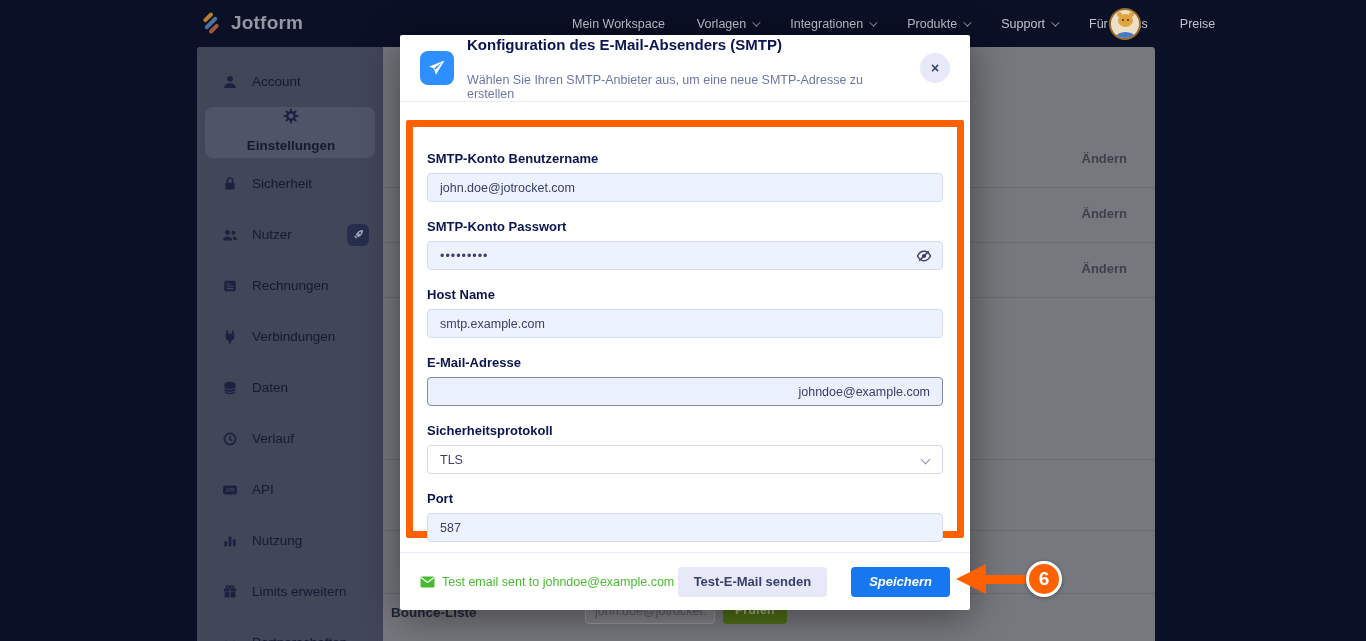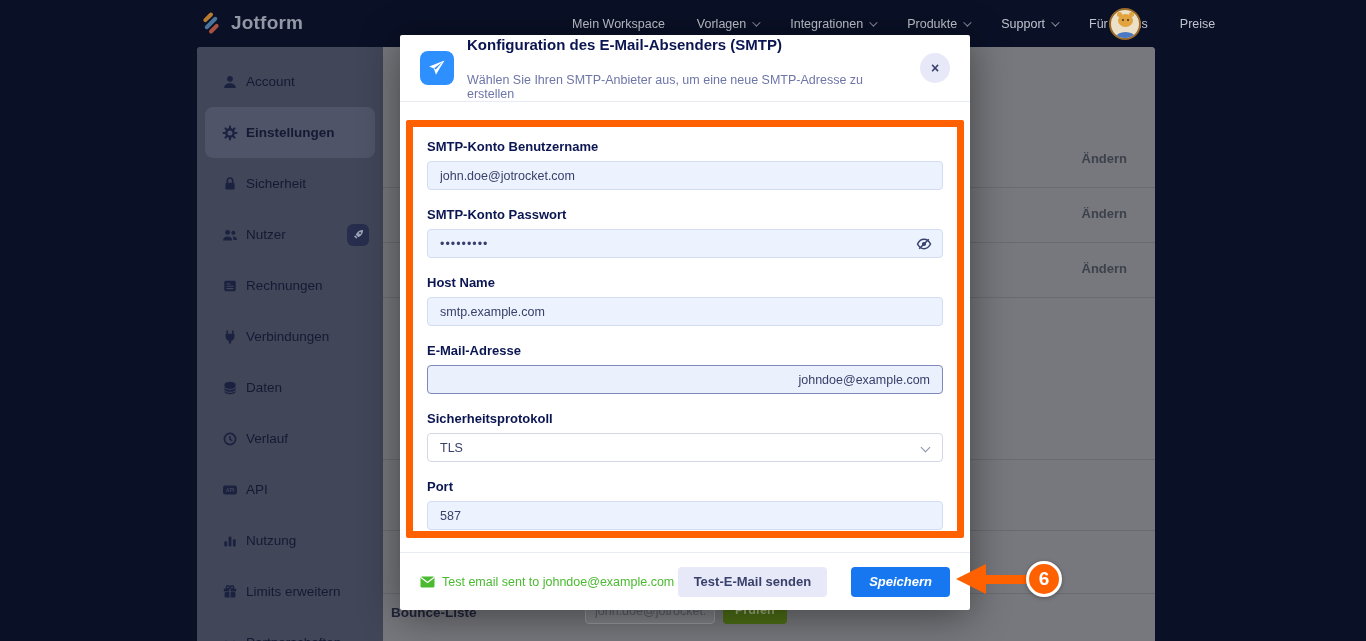--- a/index.html
+++ b/index.html
@@ -22,22 +22,22 @@
   .avatar .head { position:absolute; left:7px; top:4px; width:15px; height:13px; border-radius:50%; background:#e2a43f; }
   .avatar .ear-l,.avatar .ear-r { position:absolute; top:2px; width:5px; height:5px; background:#e2a43f; border-radius:2px 2px 0 2px; transform:rotate(12deg); }
   .avatar .ear-l{ left:6px; } .avatar .ear-r{ left:18px; transform:rotate(-12deg); border-radius:2px 2px 2px 0;}
   .avatar .eye-l,.avatar .eye-r { position:absolute; top:9px; width:2px; height:2px; border-radius:50%; background:#42301a; }
   .avatar .eye-l{left:11px;} .avatar .eye-r{left:16px;}
   .avatar .bod { position:absolute; left:5px; bottom:-5px; width:19px; height:11px; border-radius:50% 50% 0 0; background:#4a79c4; }
 
   
   .page { position:absolute; left:197px; top:47px; width:958px; height:594px; background:#77787d; border-radius:4px 4px 0 0; overflow:hidden; }
   .sidebar { position:absolute; left:0; top:0; width:186px; height:100%; background:#414659; padding-top:9px; }
-  .side-item { height:51px; display:flex; align-items:center; gap:8px; padding:0 14px 0 24px; cursor:pointer; color:#141a33; font-size:13.5px; font-weight:500; position:relative; }
-  .side-item.active { background:#4f5468; border-radius:8px; margin:0 8px; padding-left:16px; font-weight:bold; }
+  .side-item { height:51px; display:flex; align-items:center; gap:14px; padding:0 14px 0 24px; cursor:pointer; color:#141a33; font-size:13.5px; font-weight:500; position:relative; }
+  .side-item.active { background:#4f5468; border-radius:8px; margin:0 8px; padding-left:16px; font-weight:bold;flex-direction:column; }
   .s-icon { width:17px; height:17px; display:flex; align-items:center; justify-content:center; color:#1b2240; flex:none; }
   .s-icon svg { width:16px; height:16px; display:block; }
   .side-badge { margin-left:auto; width:22px; height:22px; border-radius:6px; background:#272e4d; display:flex; align-items:center; justify-content:center; color:#9aa0b5; }
   .side-badge svg { width:13px; height:13px; }
 
   .main { position:absolute; left:186px; top:0; right:0; bottom:0; background:#77787d; }
   .row-divider { position:absolute; left:0; right:0; height:1px; background:#6a6b70; }
   .change-link { position:absolute; right:28px; font-size:13px; font-weight:600; color:#3d414b; cursor:pointer; }
   .bounce-label { position:absolute; left:8px; top:558px; font-size:13.5px; font-weight:bold; color:#20253a;text-align:center; }
   .bounce-input { position:absolute; left:202px; top:550px; width:130px; height:27px; background:#828388; border:1px solid #989a9e; border-radius:4px; font-size:12.5px; color:#595c63; padding:0 9px; font-family:"Liberation Sans", sans-serif; }
@@ -46,21 +46,21 @@
   
   .modal { position:absolute; left:400px; top:35px; width:570px; height:575px; background:#ffffff; border-radius:2px; box-shadow:0 6px 40px rgba(0,0,0,.45); z-index:10; }
   .modal-header { height:67px; display:flex; align-items:center; gap:13px; padding:0 20px; border-bottom:1px solid #e9ecf5; }
   .modal-app-icon { width:34px; height:34px; border-radius:8px; background:#2e90ff; display:flex; align-items:center; justify-content:center; flex:none; }
   .modal-app-icon svg { width:18px; height:18px; }
   .modal-titles { flex:1; min-width:0; }
   .modal-title { font-size:15px; font-weight:bold; color:#0a1551; }
   .modal-subtitle { font-size:12.5px; color:#6e76a8; margin-top:20px; }
   .modal-close { width:30px; height:30px; border-radius:50%; border:none; background:#e7e9f8; color:#39406b; font-size:14px; font-weight:bold; cursor:pointer; display:flex; align-items:center; justify-content:center; line-height:1; }
 
-  .highlight-box { position:absolute; left:6px; right:6px; top:85px; height:418px; border:7px solid #ff6100; border-radius:2px; padding:12px 14px; background:#fff; }
+  .highlight-box { position:absolute; left:6px; right:6px; top:85px; height:418px; border:7px solid #ff6100; border-radius:2px; padding:24px 14px; background:#fff; }
   .field { margin-bottom:17px; }
   .field-label { font-size:13px; font-weight:bold; color:#0a1551; margin-bottom:7px; line-height:15px; }
   .text-input { width:100%; height:29px; background:#ecf3fe; border:1px solid #d2ddf2; border-radius:4px; font-size:12.5px; color:#39406b; padding:0 12px; font-family:"Liberation Sans", sans-serif; outline:none; }
   .text-input.focused { background:#eaf0fc; border:1.5px solid #7e88ba;text-align:right; }
   .pw-wrap { position:relative; }
   .pw-wrap .text-input { padding-right:36px; letter-spacing:1px; }
   .eye-btn { position:absolute; right:9px; top:50%; transform:translateY(-50%); background:none; border:none; cursor:pointer; color:#39406b; width:18px; height:18px; padding:0; }
   .eye-btn svg { width:16px; height:16px; display:block; }
   .select-box { width:100%; height:29px; background:#fff; border:1px solid #d4d8e6; border-radius:4px; display:flex; align-items:center; padding:0 12px; font-size:12.5px; color:#39406b; cursor:pointer; position:relative; }
   .select-box .chev2 { position:absolute; right:13px; top:10px; width:7px; height:7px; border-right:1.5px solid #8b90ad; border-bottom:1.5px solid #8b90ad; transform:rotate(45deg); }

